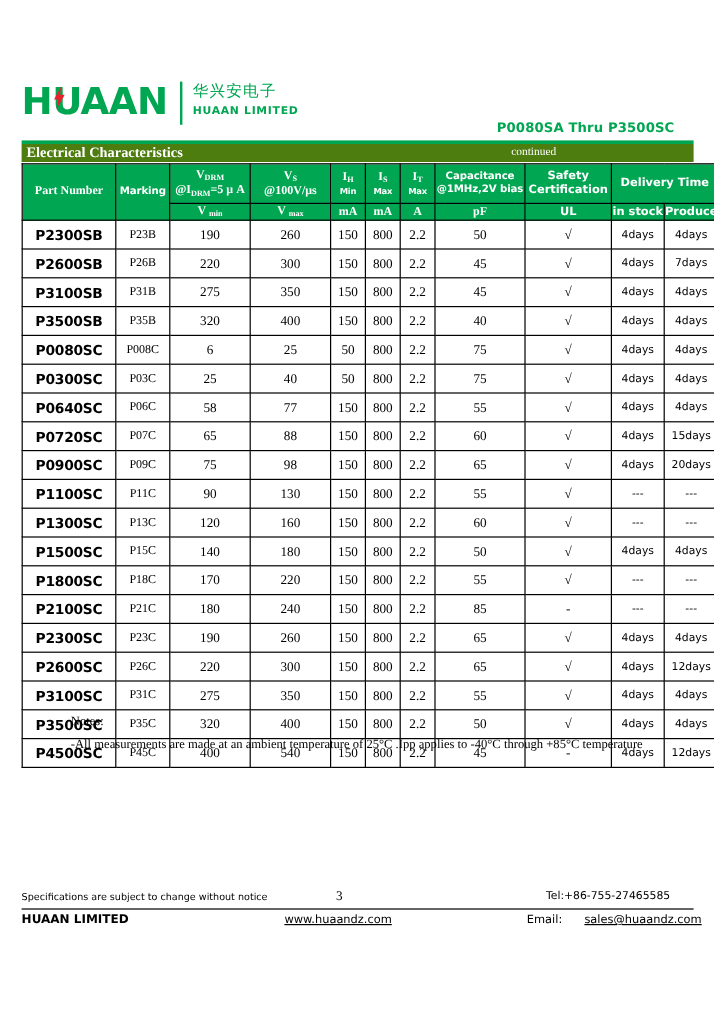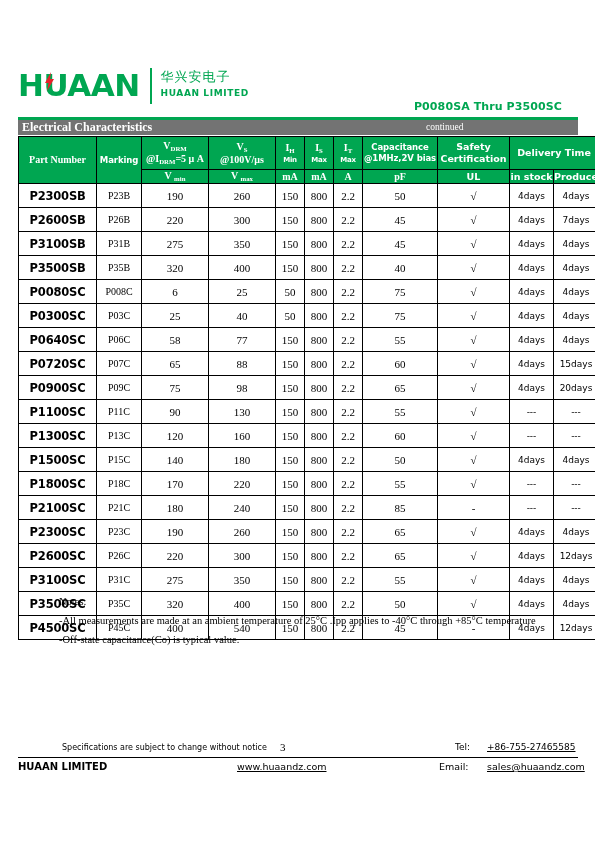--- a/index.html
+++ b/index.html
@@ -101,21 +101,21 @@
     background: #00a651;
   }
 
   
   .section-band {
     position: absolute;
     left: 18px;
     top: 120px;
     width: 560px;
     height: 15px;
-    background: #737373;
+    background: #4d7c0f;
     color: #ffffff;
   }
   .section-title {
     position: absolute;
     left: 4px;
     top: -1px;
     font-family: "Liberation Serif", serif;
     font-weight: bold;
     font-size: 12px;
     line-height: 16px;
@@ -265,46 +265,44 @@
     height: 1px;
     background: #000000;
   }
   .f-spec {
     position: absolute;
     left: 0;
     top: 2px;
     font-family: "DejaVu Sans", sans-serif;
     font-size: 8px;
     line-height: 12px;
-    margin-left: 44px;
   }
   .f-page {
     position: absolute;
     left: 262px;
     top: 0px;
     font-family: "Liberation Serif", serif;
     font-size: 11px;
     line-height: 14px;
   }
   .f-tel-label {
     position: absolute;
     left: 437px;
     top: 1px;
     font-family: "DejaVu Sans", sans-serif;
     font-size: 9px;
     line-height: 13px;
   }
   .f-tel {
     position: absolute;
-    left: 469px;
+    left: 452px;
     top: 1px;
     font-family: "DejaVu Sans", sans-serif;
     font-size: 9px;
     line-height: 13px;
-    text-decoration: underline;
   }
   .f-company {
     position: absolute;
     left: 0;
     top: 20px;
     font-family: "DejaVu Sans", sans-serif;
     font-weight: bold;
     font-size: 10px;
     line-height: 14px;
   }
@@ -672,21 +670,20 @@
           <td class="cert">-</td>
           <td class="deliv">4days</td>
           <td class="deliv">12days</td>
         </tr>
       </tbody>
   </table>
 
   <div class="notes">
     <div>Notes:</div>
     <div>-All measurements are made at an ambient temperature of 25°C .Ipp applies to -40°C through +85°C temperature</div>
-    <div>-Off-state capacitance(Co) is typical value.</div>
   </div>
 
   <div class="footer">
     <div class="f-spec">Specifications are subject to change without notice</div>
     <div class="f-page">3</div>
     <div class="f-tel-label">Tel:</div>
     <div class="f-tel">+86-755-27465585</div>
     <div class="footer-rule"></div>
     <div class="f-company">HUAAN LIMITED</div>
     <div class="f-web">www.huaandz.com</div>

